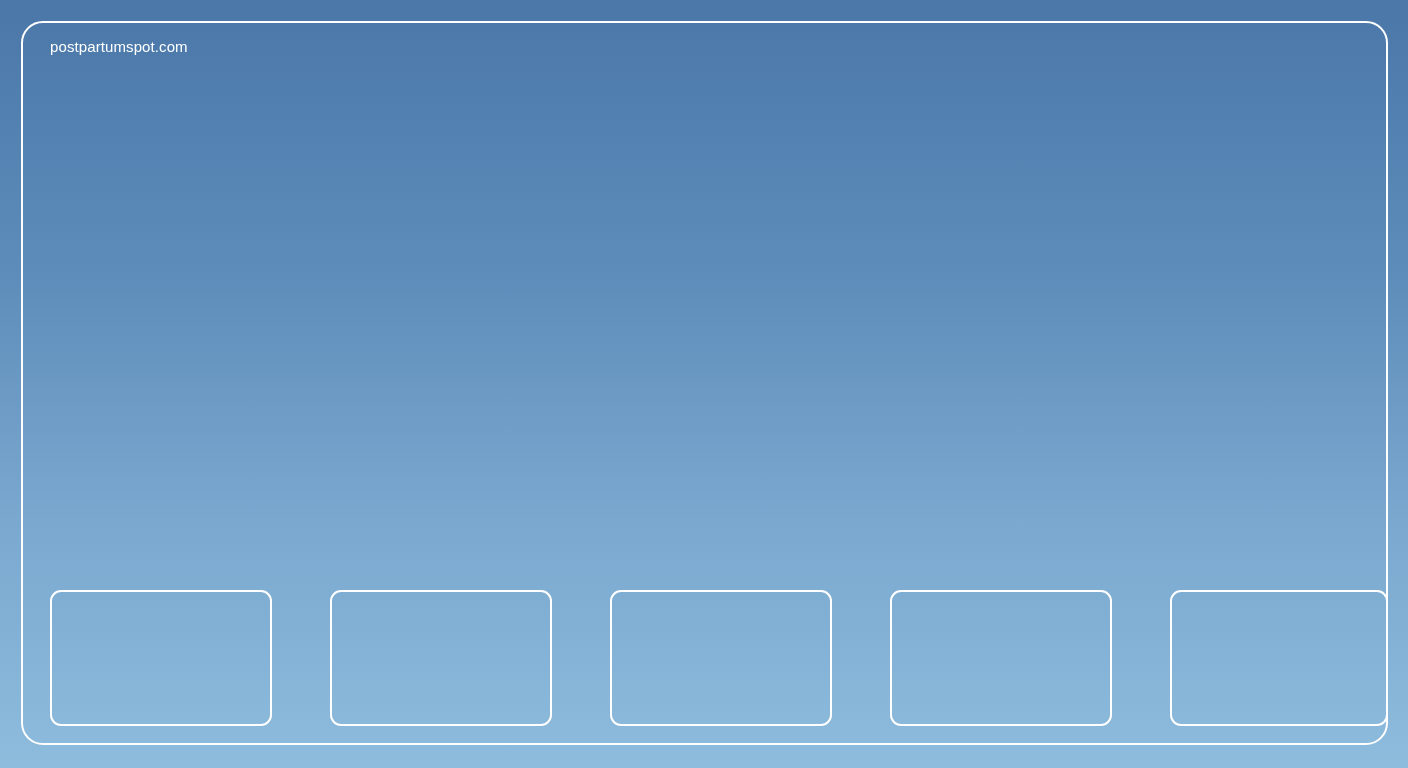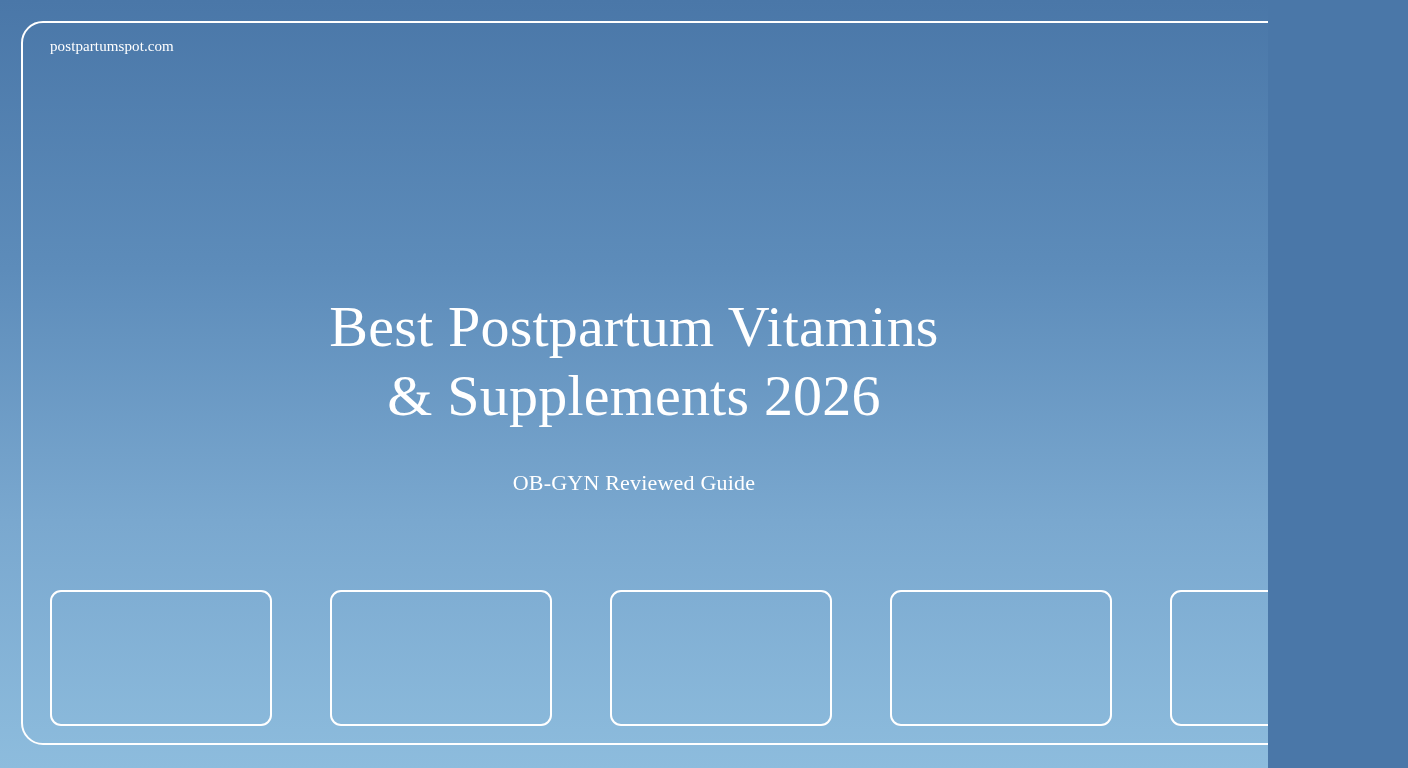--- a/index.html
+++ b/index.html
@@ -9,25 +9,24 @@
     height: 768px;
     overflow: hidden;
   }
   body {
     font-family: "Liberation Sans", sans-serif;
     background: #4a77a8;
   }
 
   #slide {
     position: relative;
-    width: 1268px;
+    width: 1408px;
     height: 768px;
     background: linear-gradient(to bottom, #4a77a8 0%, #5d8cba 35%, #7aa8cf 68%, #8dbcdd 100%);
     overflow: hidden;
-    font-family: Liberation Serif, serif;
   }
 
   
   #frame {
     position: absolute;
     left: 21px;
     top: 21px;
     width: 1367px;
     height: 724px;
     border: 2px solid #ffffff;
@@ -104,25 +103,20 @@
 </style>
 </head>
 <body>
 
 <div id="slide">
 
   <div id="frame"></div>
 
   <div id="domain-label">postpartumspot.com</div>
 
-  <div id="hero">
-    <h1 id="hero-title">Best Postpartum Vitamins
-&amp; Supplements 2026</h1>
-    <div id="hero-subtitle">OB-GYN Reviewed Guide</div>
-  </div>
 
   <div id="card-strip">
     <div class="card c1">
       <span></span>
     </div>
     <div class="card c2">
       <span></span>
     </div>
     <div class="card c3">
       <span></span>

